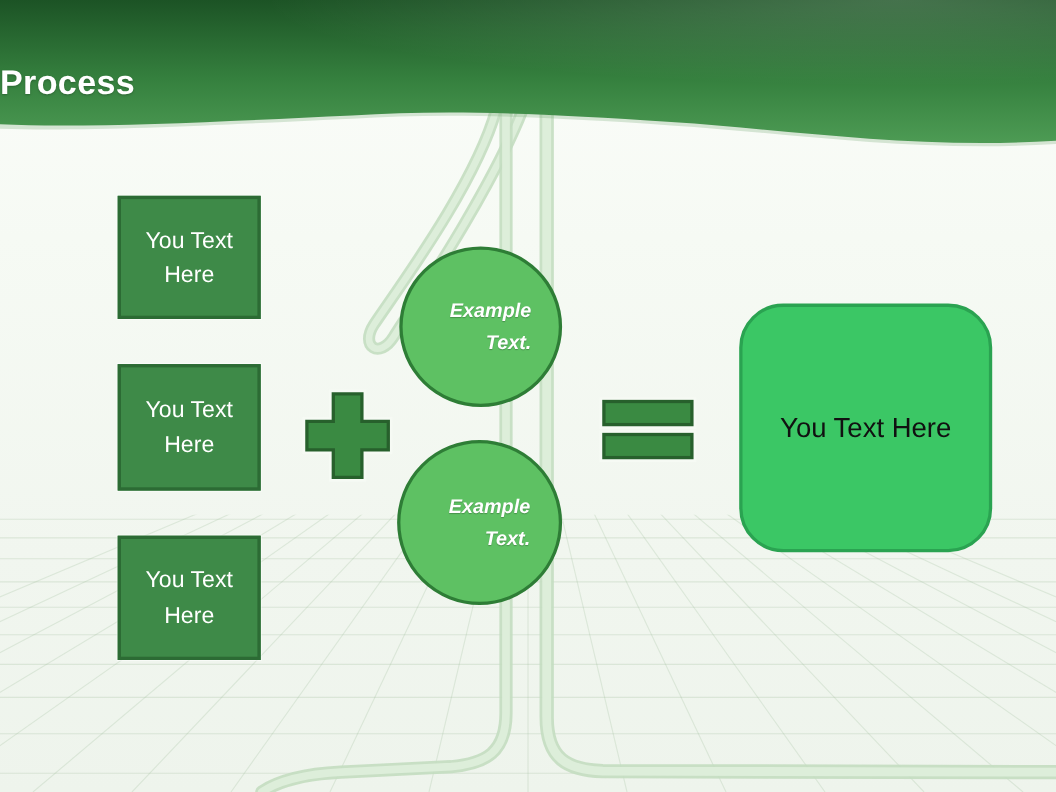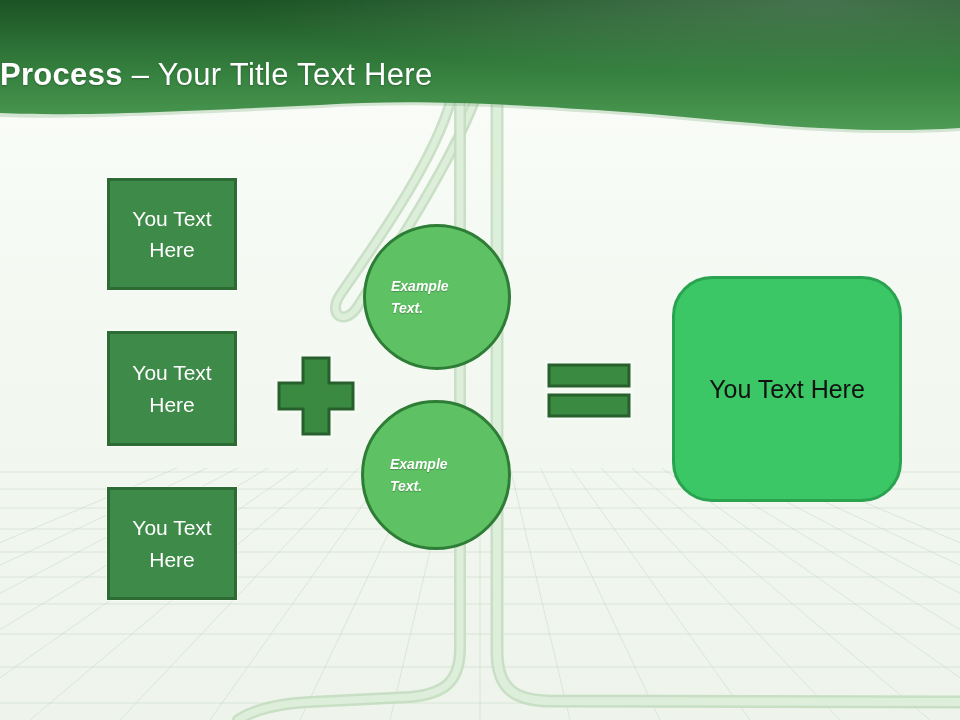--- a/index.html
+++ b/index.html
@@ -26,23 +26,23 @@
     color:var(--box_text,#ffffff);font-size:21px;line-height:1.5;padding:0 14px;
     box-shadow:0 0 0 1px rgba(255,255,255,.55);
   }
   .sq1{top:178px;height:112px;}
   .sq2{top:331px;height:115px;}
   .sq3{top:487px;height:113px;}
   
   .circ{
     position:absolute;box-sizing:border-box;border-radius:50%;
     background:var(--circle_fill,#5ec163);border:3px solid var(--circle_border,#2e7d36);
-    display:flex;align-items:center;justify-content:center;text-align:left;
+    display:flex;align-items:center;justify-content:center;text-align:right;
     color:var(--circle_text,#ffffff);font-weight:bold;font-style:italic;
-    font-size:14px;line-height:1.6;text-shadow:0 1px 1px rgba(0,0,0,.25);
+    font-size:18px;line-height:1.6;text-shadow:0 1px 1px rgba(0,0,0,.25);
   }
   .circ span{display:block;width:92px;}
   .circ1{left:363px;top:224px;width:148px;height:146px;}
   .circ2{left:361px;top:400px;width:150px;height:150px;}
   
   .op{position:absolute;}
   .op-plus{left:274px;top:353px;}
   .op-eq{left:543px;top:358px;}
   
   .result{
@@ -117,21 +117,20 @@
       </radialGradient>
     </defs>
 
     <path d="M0,4 H960 V131 C830,139 720,121 610,114 C480,105 400,103 320,108 C210,113 80,120 0,117 Z" fill="rgba(120,170,120,0.28)"></path>
     <path d="M0,0 H960 V128 C830,136 720,118 610,111 C480,102 400,100 320,105 C210,110 80,117 0,113 Z" fill="url(#hdrgrad)"></path>
     <path d="M0,0 H960 V128 C830,136 720,118 610,111 C480,102 400,100 320,105 C210,110 80,117 0,113 Z" fill="url(#hdrshine)"></path>
   </svg>
 
   <div class="title-wrap">
     <span class="title-bold">Process</span>
-    <span>– Your Title Text Here</span>
   </div>
 
   <div class="sq sq1">
     <span>You Text Here</span>
   </div>
   <div class="sq sq2">
     <span>You Text Here</span>
   </div>
   <div class="sq sq3">
     <span>You Text Here</span>

